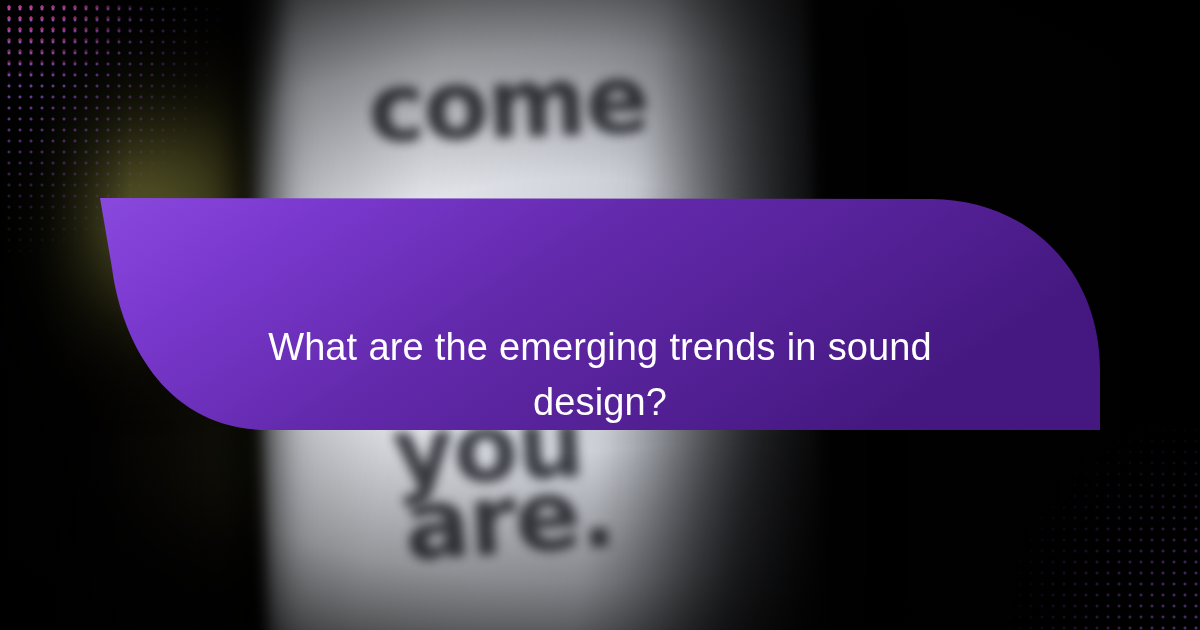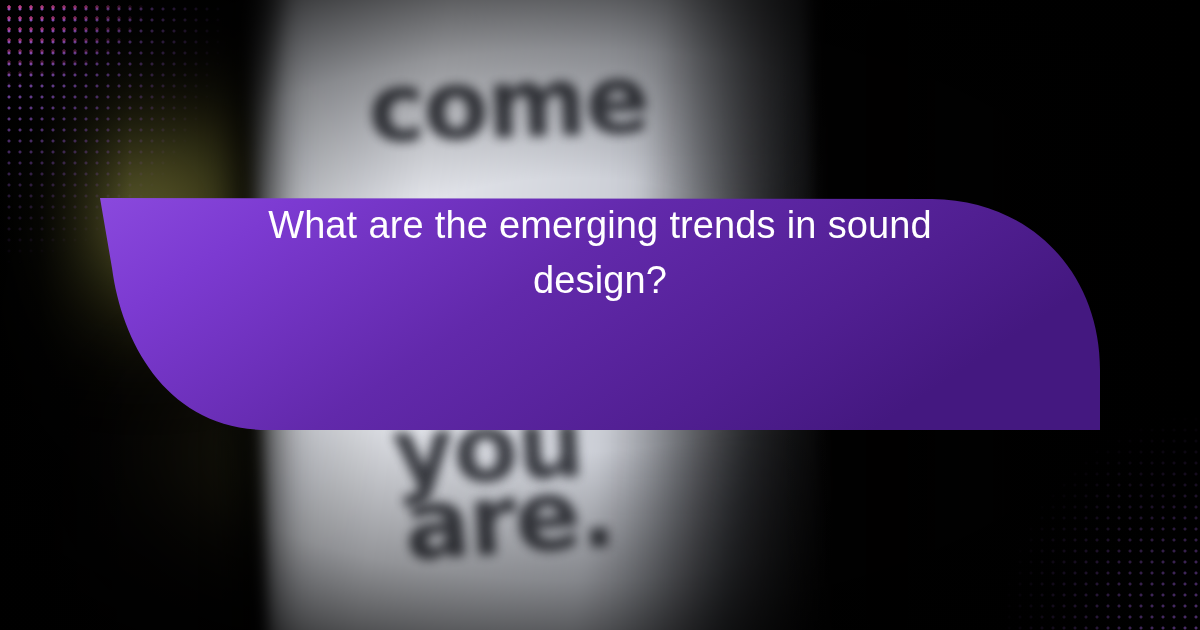--- a/index.html
+++ b/index.html
@@ -206,21 +206,21 @@
     height: 630px;
   }
 
   .banner-text {
     position: absolute;
     left: 190px;
     top: 198px;
     width: 820px;
     height: 232px;
     display: flex;
-    align-items: flex-start;
+    align-items: flex-end;
     justify-content: center;
     pointer-events: auto;
   }
   .banner-text h1 {
     margin: 0;
     width: 700px;
     text-align: center;
     color: #ffffff;
     font-family: "Liberation Sans", "DejaVu Sans", sans-serif;
     font-weight: 400;

